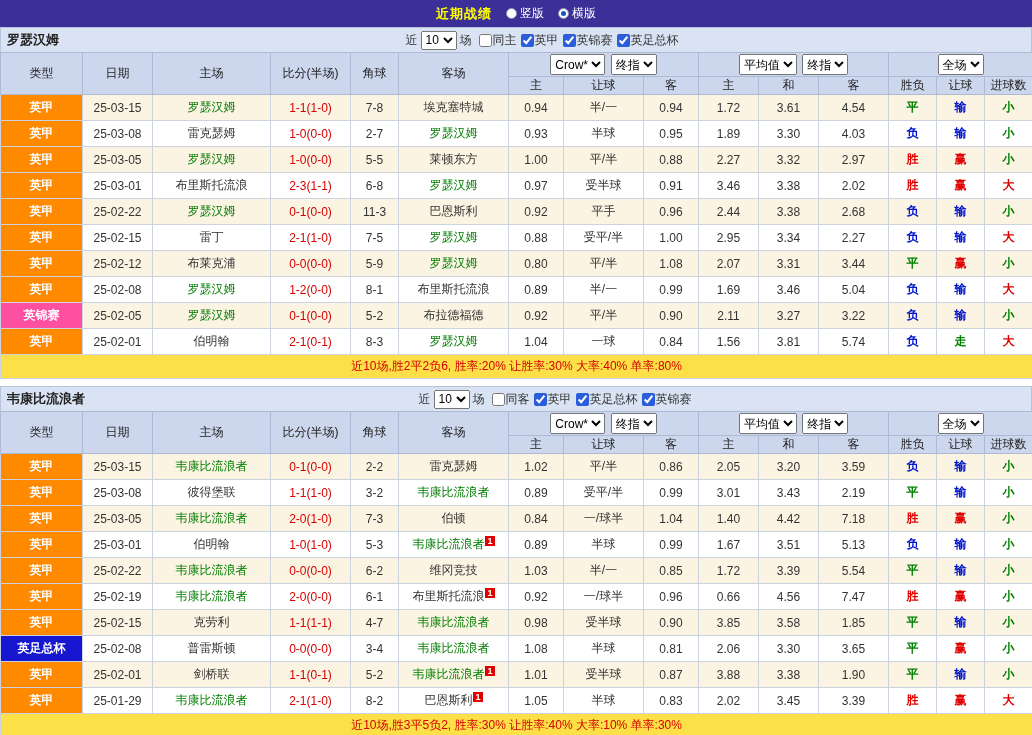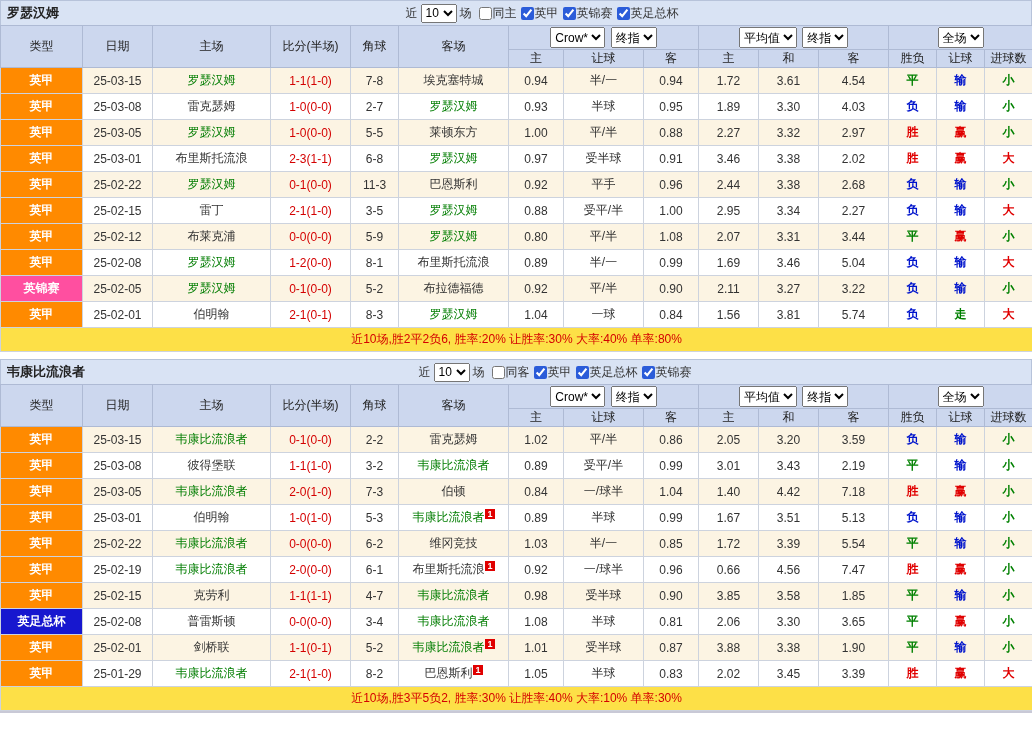--- a/index.html
+++ b/index.html
@@ -85,20 +85,31 @@
     font-size: 9px; line-height: 10px; padding: 0 2px;
     margin-left: 1px; font-weight: bold; vertical-align: 4px;
   }
   td.summary { color: #d40000; height: 24px; background: #fde047; }
 </style>
 </head>
 <body>
 
 <div class="page">
 
+  <div class="topbar">
+    <span class="topbar-title">近期战绩</span>
+    <label class="radio-opt">
+      <span class="radio"></span>
+      <span>竖版</span>
+    </label>
+    <label class="radio-opt">
+      <span class="radio sel"></span>
+      <span>横版</span>
+    </label>
+  </div>
 
   <section class="panel">
     <div class="filterbar">
       <span class="team-heading">罗瑟汉姆</span>
       <div class="filter-controls">
         <span>近</span>
         <select><option>10</option></select>
         <span>场</span>
         <span class="cbs">
             <label>
@@ -254,21 +265,21 @@
             <td>2.68</td>
             <td class="outcome c-blue">负</td>
             <td class="outcome c-blue">输</td>
             <td class="outcome c-green">小</td>
           </tr>
           <tr>
             <td class="type t-league1">英甲</td>
             <td>25-02-15</td>
             <td><span>雷丁</span></td>
             <td class="score">2-1(1-0)</td>
-            <td>3-5</td>
+            <td>7-5</td>
             <td><span class="focus">罗瑟汉姆</span></td>
             <td>0.88</td>
             <td>受平/半</td>
             <td>1.00</td>
             <td>2.95</td>
             <td>3.34</td>
             <td>2.27</td>
             <td class="outcome c-blue">负</td>
             <td class="outcome c-blue">输</td>
             <td class="outcome c-red">大</td>

